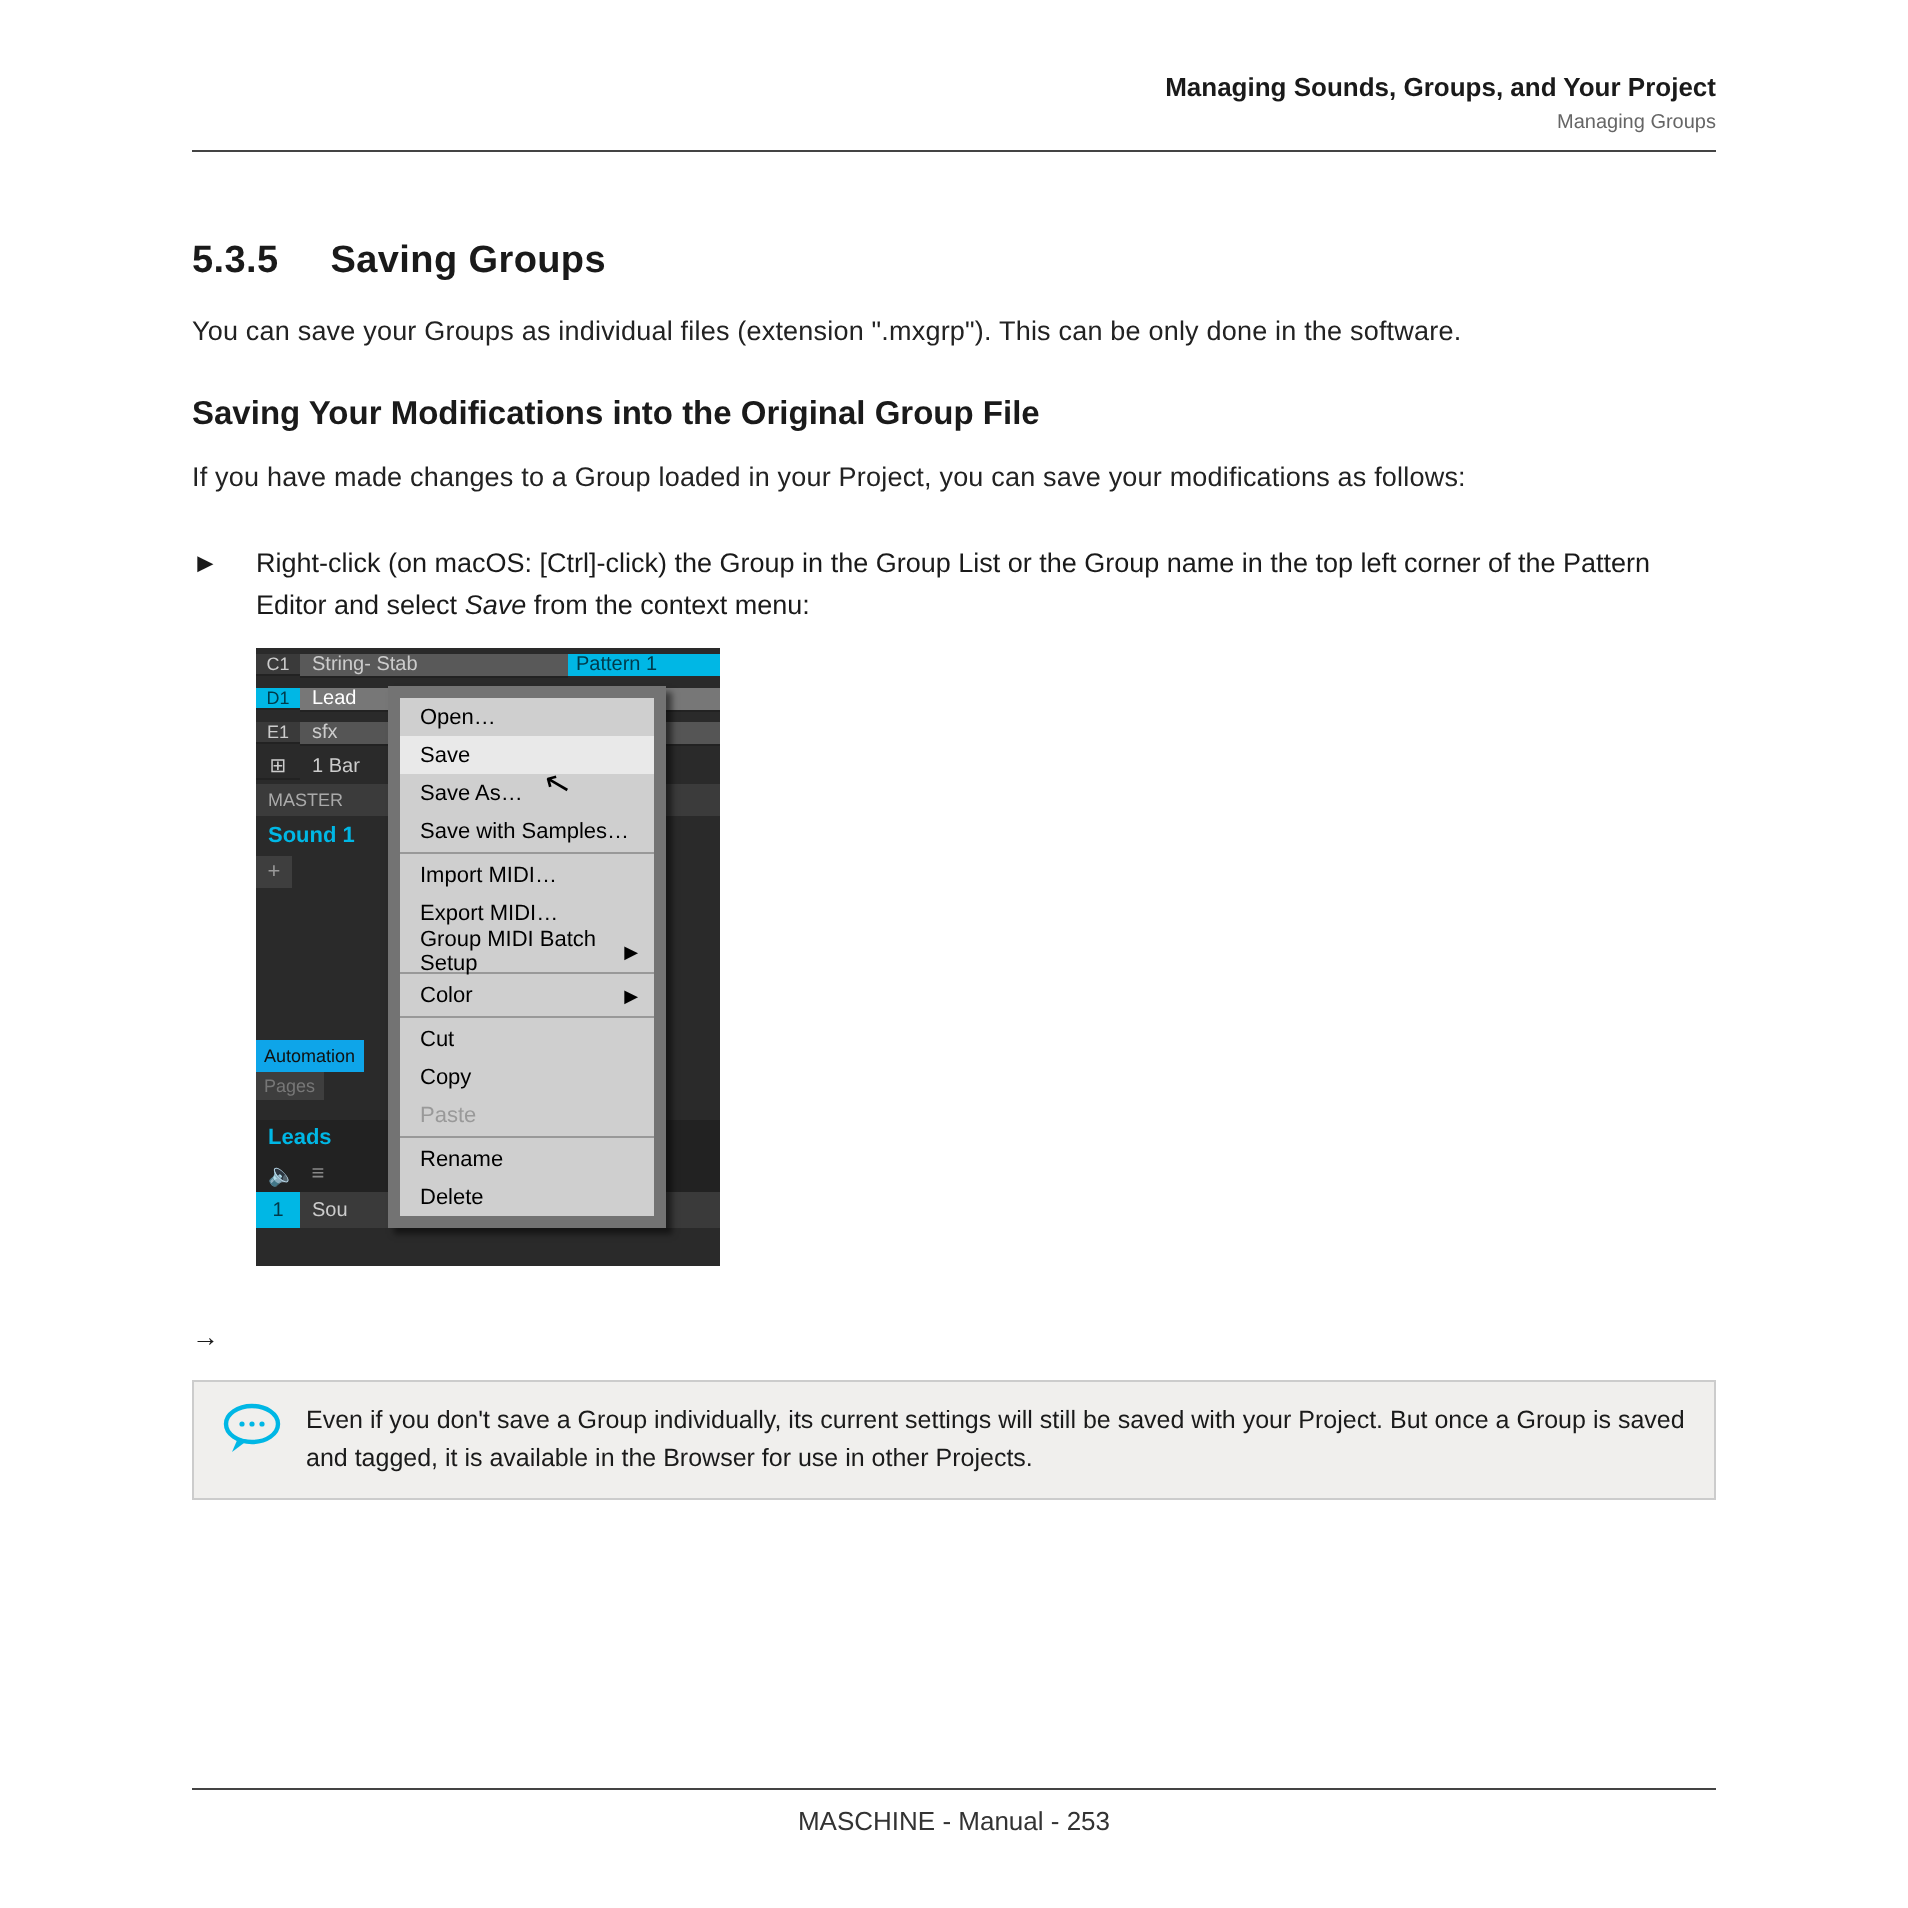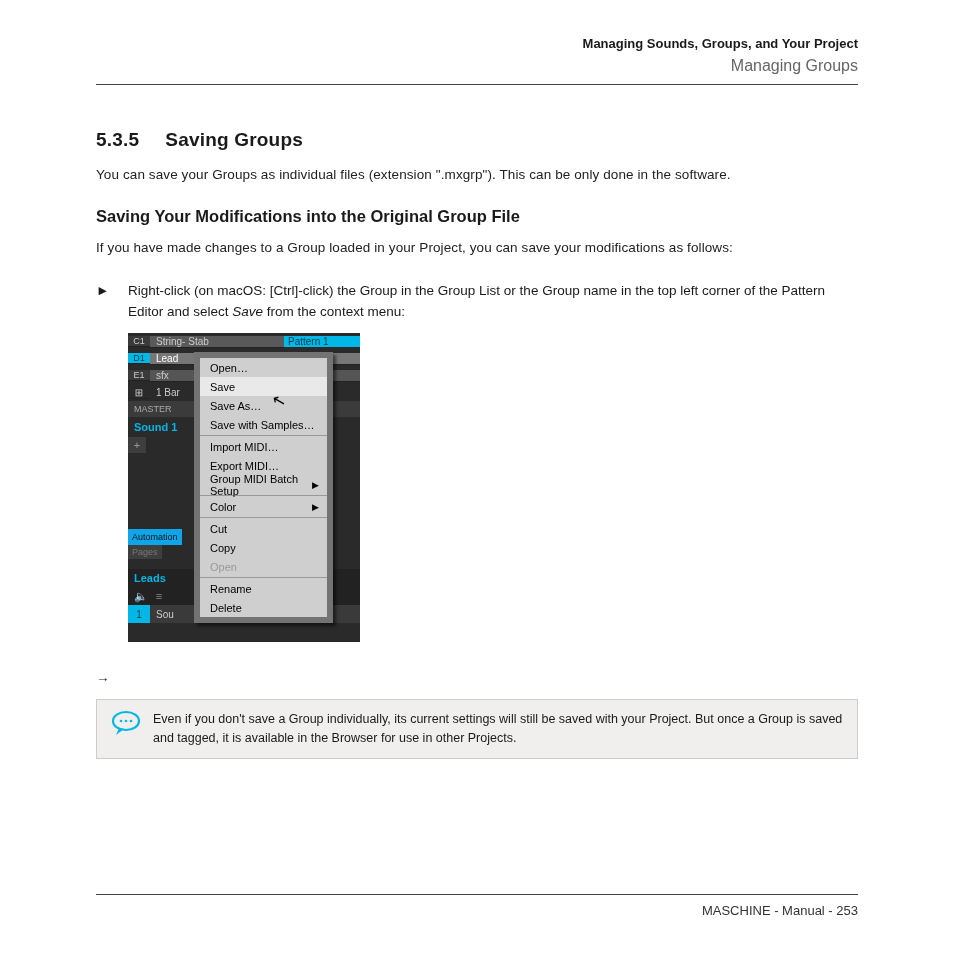--- a/index.html
+++ b/index.html
@@ -12,21 +12,21 @@
   }
   .page {
     padding: 34px 96px 0 96px;
   }
   .running-head {
     text-align: right;
     font-size: 13px;
     line-height: 1.5;
   }
   .running-head .chapter { font-weight: bold; }
-  .running-head .section { color: #666; font-size: 16px; }
+  .running-head .section { color: #666; font-size: 10px; }
   hr.rule { border: none; border-top: 1px solid #444; margin: 6px 0 44px 0; }
   hr.foot-rule { border: none; border-top: 1px solid #444; margin: 0; }
   .h-row { display: flex; gap: 26px; font-family: "Arial Narrow", Arial, sans-serif; font-stretch: condensed; font-weight: bold; font-size: 19px; margin-bottom: 14px; letter-spacing: 0.2px;}
   .body-text { font-size: 14px; line-height: 1.55; margin-bottom: 22px; color:#222; font-family: Verdana, Arial, sans-serif; font-size:13.5px; letter-spacing:0.1px;}
   .subhead { font-family: "Arial Narrow", Arial, sans-serif; font-stretch: condensed; font-weight: bold; font-size: 16.5px; margin-bottom: 12px; margin-top: 20px; }
   .step { display: flex; gap: 14px; font-size: 13.5px; line-height: 1.55; margin-bottom: 10px; font-family: Verdana, Arial, sans-serif;}
   .step .bullet { width: 18px; flex: 0 0 18px; }
   .step .text { flex: 1; }
 
   
@@ -171,21 +171,21 @@
         <div class="mi">Save with Samples…</div>
         <div class="sep"></div>
         <div class="mi">Import MIDI…</div>
         <div class="mi">Export MIDI…</div>
         <div class="mi">Group MIDI Batch Setup<span class="arrow">▶</span></div>
         <div class="sep"></div>
         <div class="mi">Color<span class="arrow">▶</span></div>
         <div class="sep"></div>
         <div class="mi">Cut</div>
         <div class="mi">Copy</div>
-        <div class="mi dis">Open</div>
+        <div class="mi dis">Paste</div>
         <div class="sep"></div>
         <div class="mi">Rename</div>
         <div class="mi">Delete</div>
       </div>
     <div class="cursor">↖</div>
   </div>
 
   <div class="result">
     <div class="arrow">→</div>
   </div>
@@ -199,14 +199,14 @@
         <circle cx="15" cy="11" r="1.3" fill="#00b7e5"></circle>
         <circle cx="20" cy="11" r="1.3" fill="#00b7e5"></circle>
       </svg>
     </div>
     <div>Even if you don't save a Group individually, its current settings will still be saved with your Project. But once a Group is saved and tagged, it is available in the Browser for use in other Projects.</div>
   </div>
 </div>
 
 <div class="footer">
   <hr class="foot-rule">
-  <div style="margin-top:8px;">MASCHINE - Manual - 253</div>
+  <div style="margin-top:8px;text-align:center;">MASCHINE - Manual - 253</div>
 </div>
 
 </body></html>

